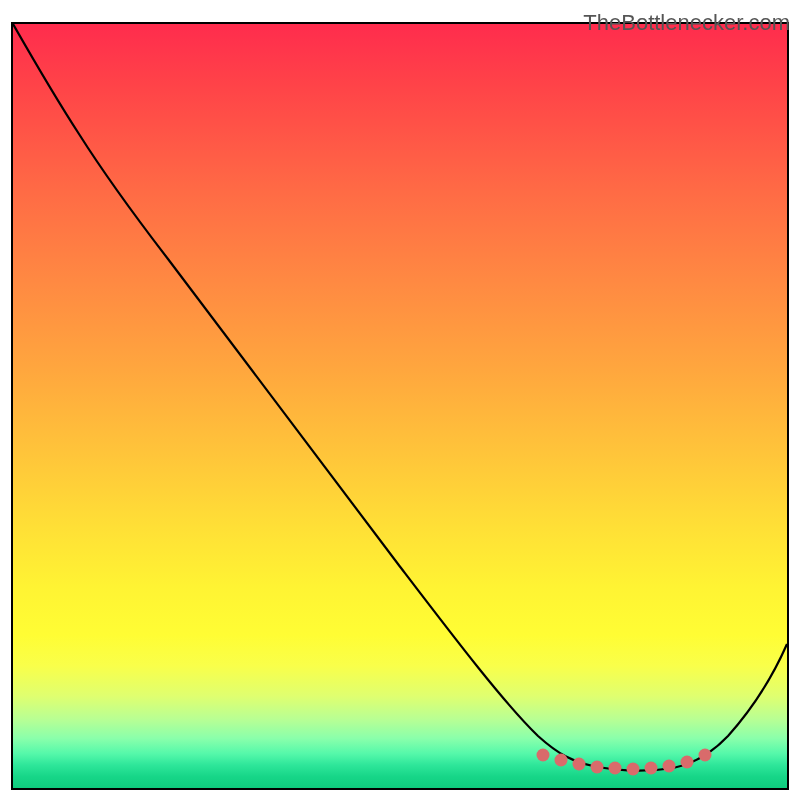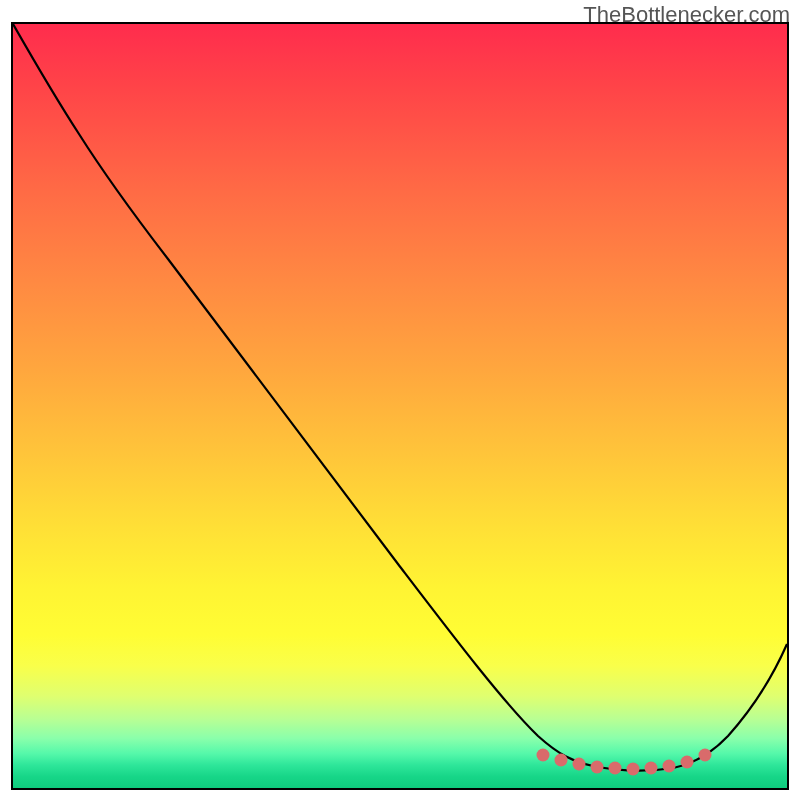--- a/index.html
+++ b/index.html
@@ -6,21 +6,21 @@
     margin: 0;
     padding: 0;
     width: 800px;
     height: 800px;
     background: #ffffff;
     position: relative;
     font-family: Arial, sans-serif;
   }
   .watermark {
     position: absolute;
-    top: 2px;
+    top: 10px;
     right: 10px;
     color: #555555;
     font-size: 22px;
     font-weight: 500;
     z-index: 10;
   }
   .chart-area {
     position: absolute;
     left: 11px;
     top: 22px;

